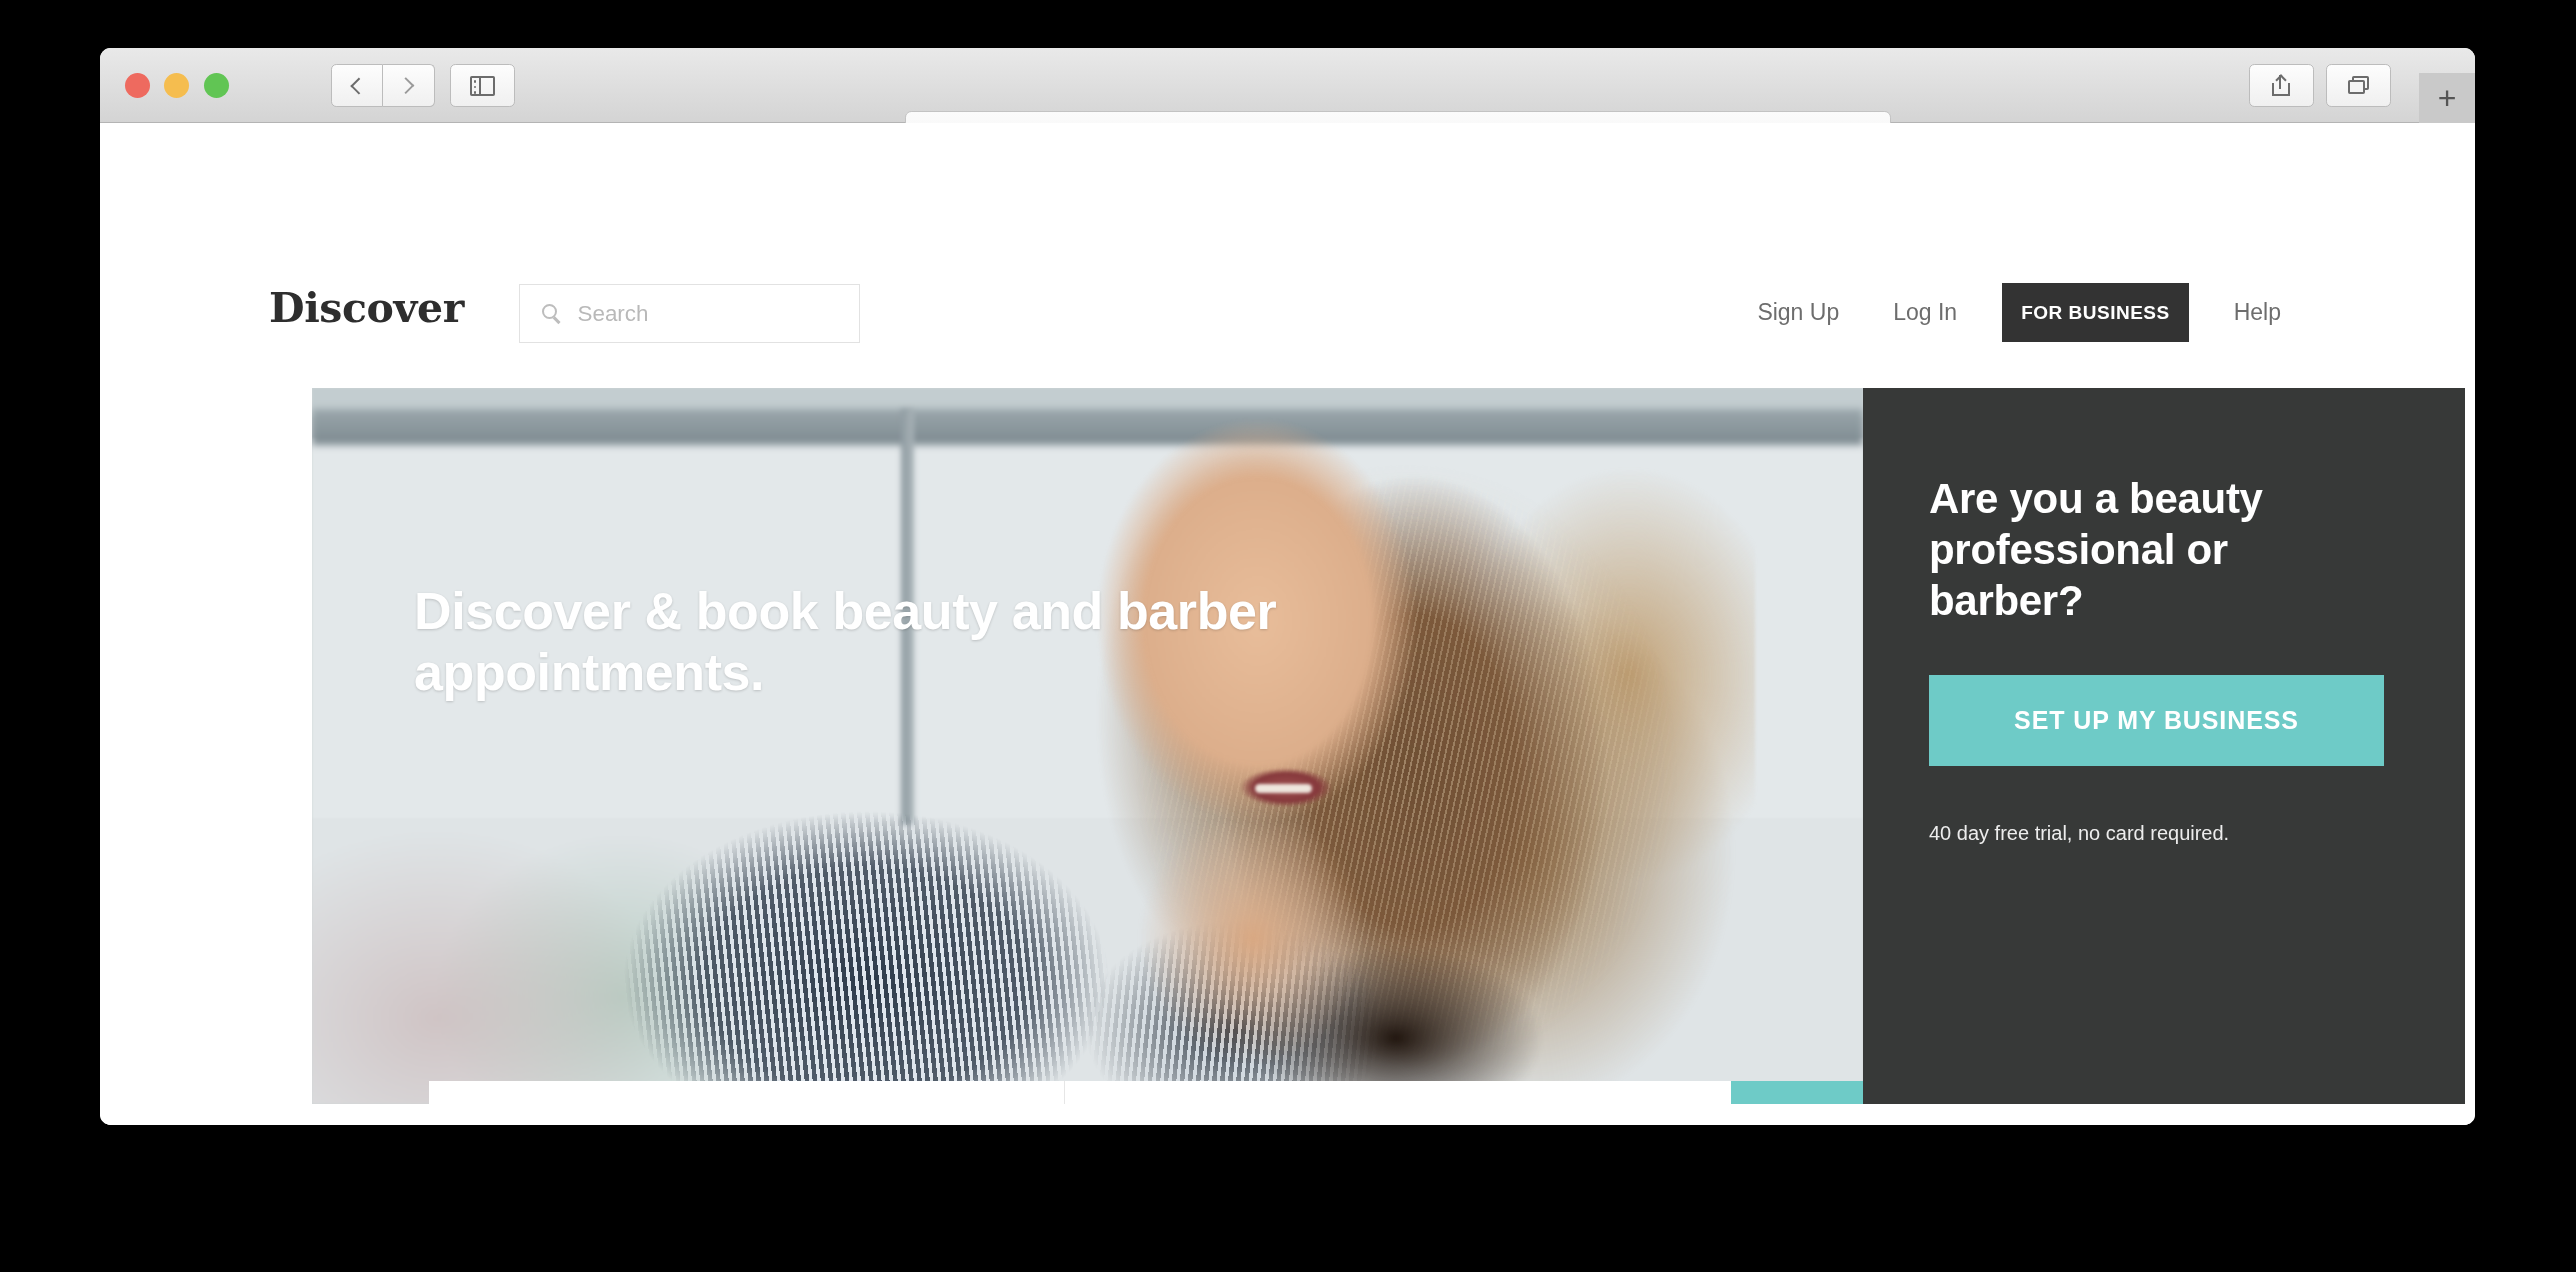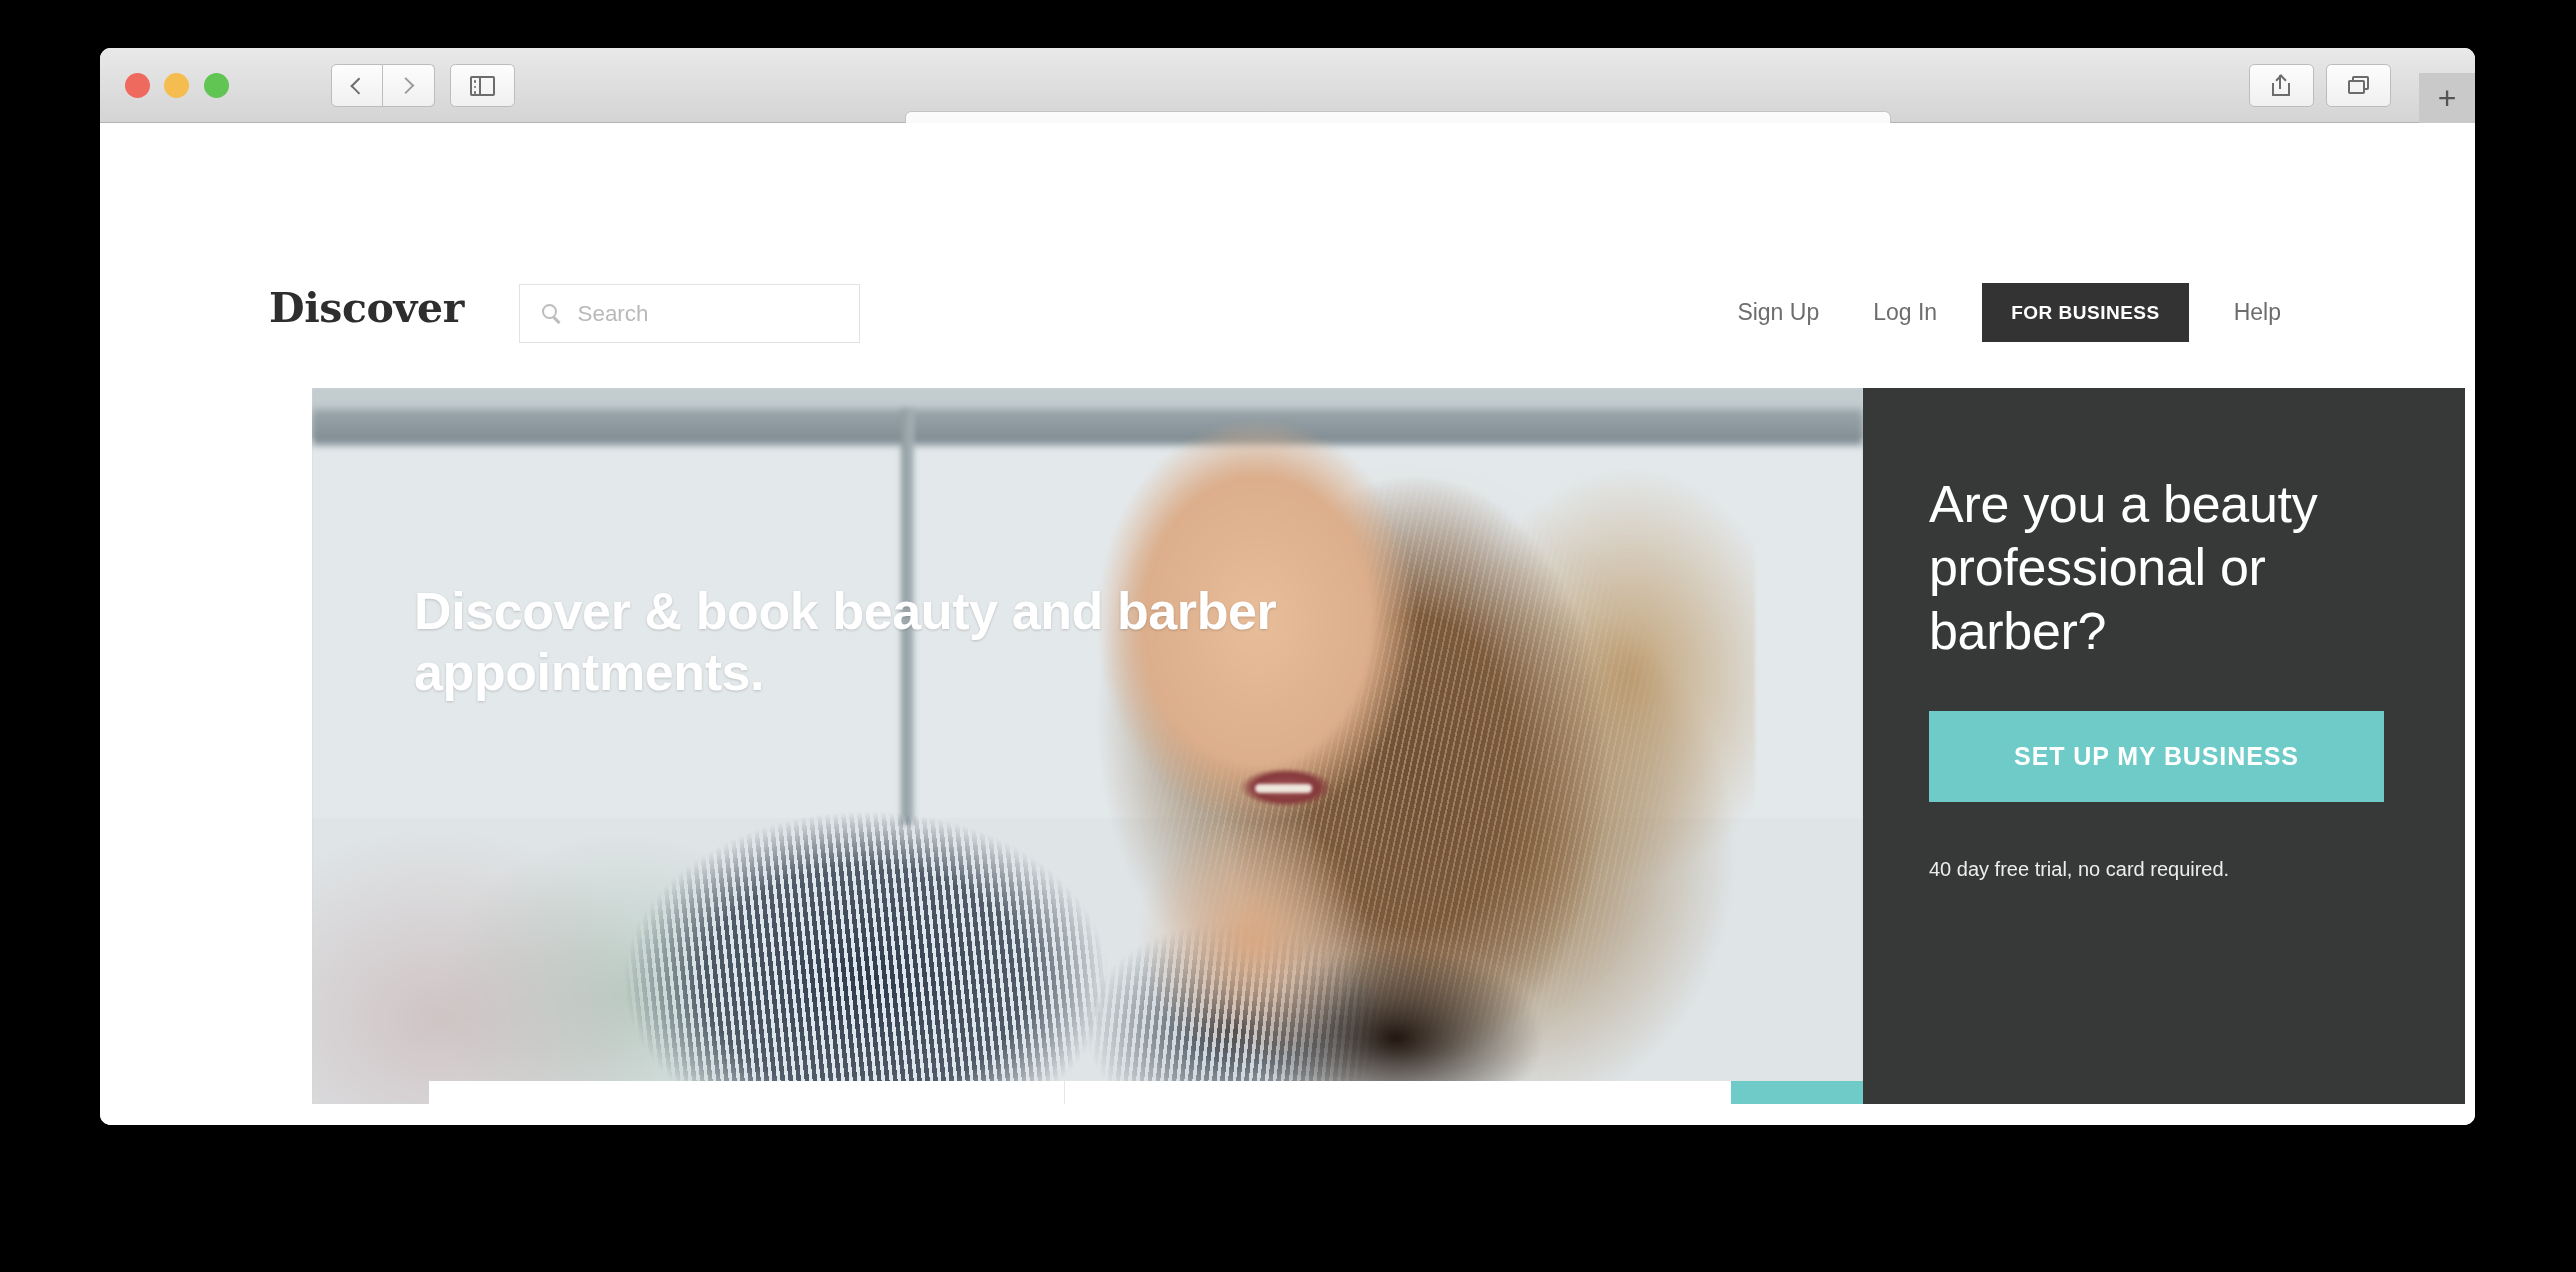--- a/index.html
+++ b/index.html
@@ -121,21 +121,21 @@
   }
   .mag { position: relative; width: 20px; height: 20px; flex: none; }
   .mag .c { position:absolute; left:0; top:0; width:15.2px; height:15.2px; border:2.2px solid #bdbdbd; border-radius:50%; }
   .mag .h { position:absolute; left:12.5px; top:12.5px; width:8px; height:2.5px; background:#bdbdbd; transform:rotate(45deg); transform-origin: left center; }
   .hdr-search .ph { font-size: 22.4px; color: #b9b9b9; }
 
   .nav { position: absolute; right: 169px; top: 154px; display: flex; align-items: center; gap: 4px; }
   .nav a { font-size: 23px; color: #6d6d6d; text-decoration: none; padding: 0 25px; line-height: 70px; }
   .nav .forbiz {
     background: #333333; color: #fff; font-weight: 700; font-size: 19px;
-    letter-spacing: 0.5px; padding: 0 29px; line-height: 59px; margin: 0 16px;
+    letter-spacing: 0.5px; padding: 0 19px; line-height: 59px; margin: 0 16px;
   }
 
   
   .hero {
     position: absolute; left: 212px; top: 265px;
     width: 2153px; height: 716px;
     display: flex;
   }
   .hero-photo {
     position: relative; width: 1551px; height: 100%;
@@ -238,21 +238,21 @@
     width: 183px; height: 100%; background: #6ecbc7;
     display: flex; align-items: center; justify-content: center;
     color: #fff; font-weight: 700; font-size: 21.5px; letter-spacing: 0.7px;
   }
 
   
   .biz {
     width: 602px; height: 100%; background: #373938;
     padding: 85px 0 0 66px; color: #fff;
   }
-  .biz h2 { font-size: 52px; line-height: 1.22; font-weight: 400; width: 430px; letter-spacing: -0.3px; }
+  .biz h2 { font-size: 42px; line-height: 1.22; font-weight: 700; width: 430px; letter-spacing: -0.3px; }
   .biz .sub { margin-top: 29px; font-size: 21.5px; line-height: 1.42; color: #f0f0f0; width: 421px; }
   .biz .cta {
     margin-top: 48px; width: 455px; height: 91px; background: #6ecbc7;
     display: flex; align-items: center; justify-content: center;
     color: #fff; font-weight: 700; font-size: 25px; letter-spacing: 0.9px;
   }
   .biz .trial { margin-top: 56px; font-size: 20px; color: #ededed; }
 </style>
 </head>
 <body>

